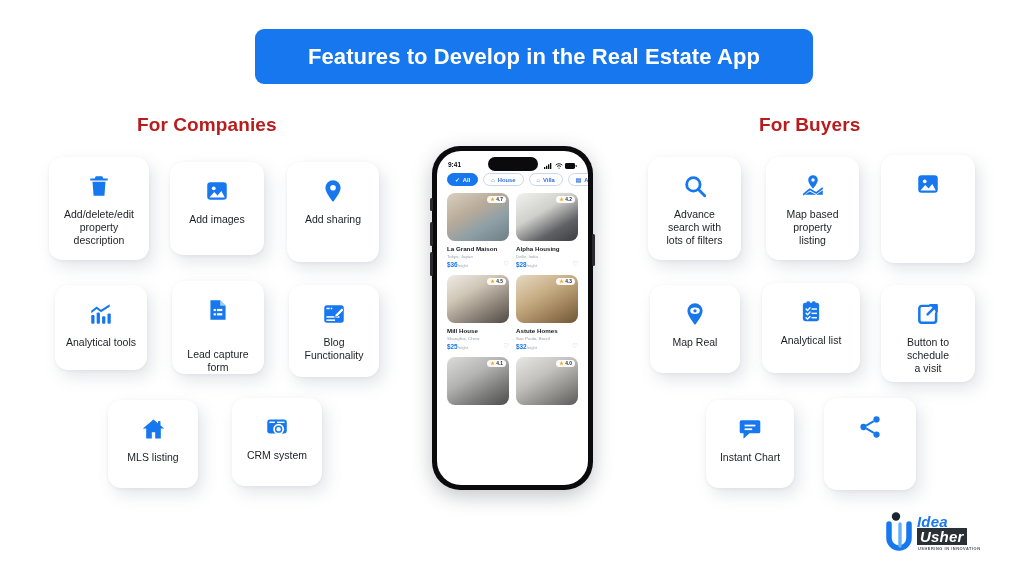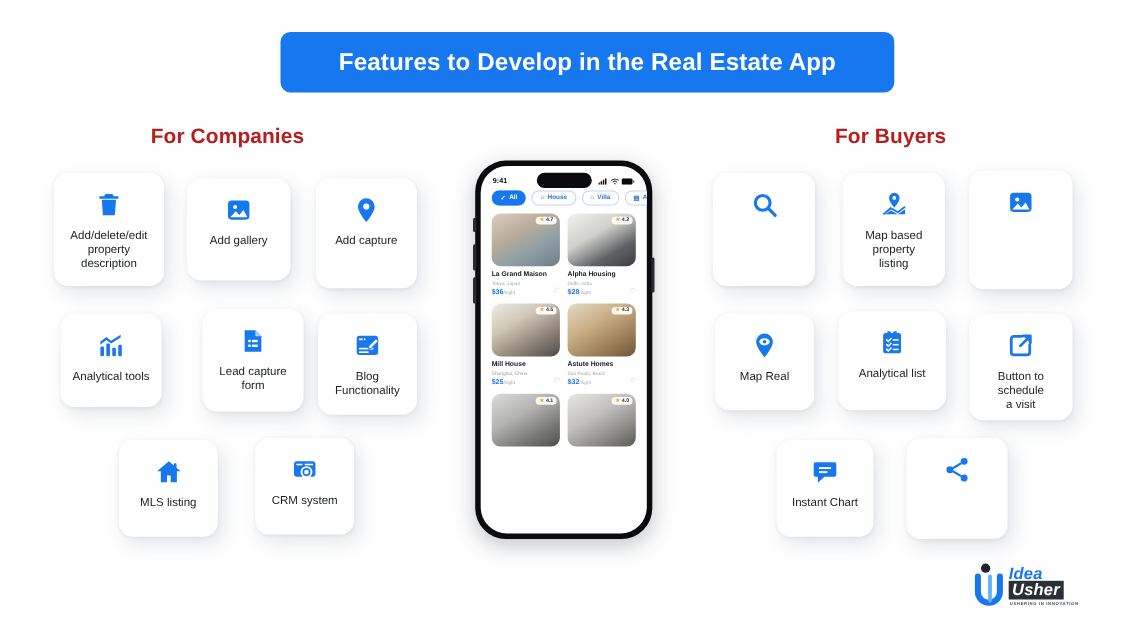--- a/index.html
+++ b/index.html
@@ -160,47 +160,47 @@
 </div>
 
 <div class="card c-w1" id="card-l1" style="left:170px;top:162px;width:94px;height:93px;">
   <div class="ico">
     <svg width="26" height="26" viewBox="0 0 24 24" fill="#1677ee">
       <rect x="3" y="4" width="18" height="16" rx="3"></rect>
       <circle cx="9" cy="9.5" r="1.7" fill="#fff"></circle>
       <path d="M5 18l4.5-5 3 3.2L16 12l3.2 6H5z" fill="#fff"></path>
     </svg>
   </div>
-  <div class="lbl">Add gallery</div>
+  <div class="lbl">Add images</div>
 </div>
 
 <div class="card c-w1" id="card-l2" style="left:287px;top:162px;width:92px;height:100px;">
   <div class="ico">
     <svg width="26" height="26" viewBox="0 0 24 24" fill="#1677ee">
       <path d="M12 2a7 7 0 0 0-7 7c0 5 7 13 7 13s7-8 7-13a7 7 0 0 0-7-7z"></path>
       <circle cx="12" cy="9" r="2.6" fill="#fff"></circle>
     </svg>
   </div>
-  <div class="lbl">Add capture</div>
+  <div class="lbl">Add sharing</div>
 </div>
 
 <div class="card c-w1" id="card-l3" style="left:55px;top:285px;width:92px;height:85px;">
   <div class="ico">
     <svg width="26" height="26" viewBox="0 0 24 24" fill="#1677ee">
       <path d="M3 9l5-4 4 3 8-5v2.4l-8 5-4-3-5 4V9z"></path>
       <rect x="3" y="13" width="3" height="8" rx="1"></rect>
       <rect x="8" y="10.5" width="3" height="10.5" rx="1"></rect>
       <rect x="13" y="14" width="3" height="7" rx="1"></rect>
       <rect x="18" y="11.5" width="3" height="9.5" rx="1"></rect>
     </svg>
   </div>
   <div class="lbl">Analytical tools</div>
 </div>
 
-<div class="card c-w1" id="card-l4" style="left:184px;top:281px;width:92px;height:93px;">
+<div class="card c-w1" id="card-l4" style="left:172px;top:281px;width:92px;height:93px;gap:16px;">
   <div class="ico">
     <svg width="26" height="26" viewBox="0 0 24 24" fill="#1677ee">
       <path d="M5 3h9l5 5v13H5V3z"></path>
       <path d="M14 3l5 5h-5V3z" fill="#a9cdf7"></path>
       <rect x="8" y="11" width="2" height="2" fill="#fff"></rect>
       <rect x="11" y="11" width="5" height="2" fill="#fff"></rect>
       <rect x="8" y="15" width="2" height="2" fill="#fff"></rect>
       <rect x="11" y="15" width="5" height="2" fill="#fff"></rect>
     </svg>
   </div>
@@ -247,20 +247,23 @@
   <div class="lbl">CRM system</div>
 </div>
 
 <div class="card c-w1" id="card-r0" style="left:648px;top:157px;width:93px;height:103px;">
   <div class="ico">
     <svg width="26" height="26" viewBox="0 0 24 24" fill="none" stroke="#1677ee" stroke-width="2.6">
       <circle cx="10.5" cy="10.5" r="6.2"></circle>
       <path d="M15.2 15.2L21 21" stroke-linecap="round"></path>
     </svg>
   </div>
+  <div class="lbl">Advance
+search with
+lots of filters</div>
 </div>
 
 <div class="card c-w1" id="card-r1" style="left:766px;top:157px;width:93px;height:103px;">
   <div class="ico">
     <svg width="26" height="26" viewBox="0 0 24 24" fill="#1677ee">
       <path d="M3 21l6-4 6 3 6-4v4H3z"></path>
       <path d="M3 20l6-5 6 3.4 6-4.6" stroke="#1677ee" stroke-width="1.6" fill="none"></path>
       <path d="M12 2a4.4 4.4 0 0 0-4.4 4.4c0 3.3 4.4 8 4.4 8s4.4-4.7 4.4-8A4.4 4.4 0 0 0 12 2z"></path>
       <circle cx="12" cy="6.4" r="1.6" fill="#fff"></circle>
     </svg>

